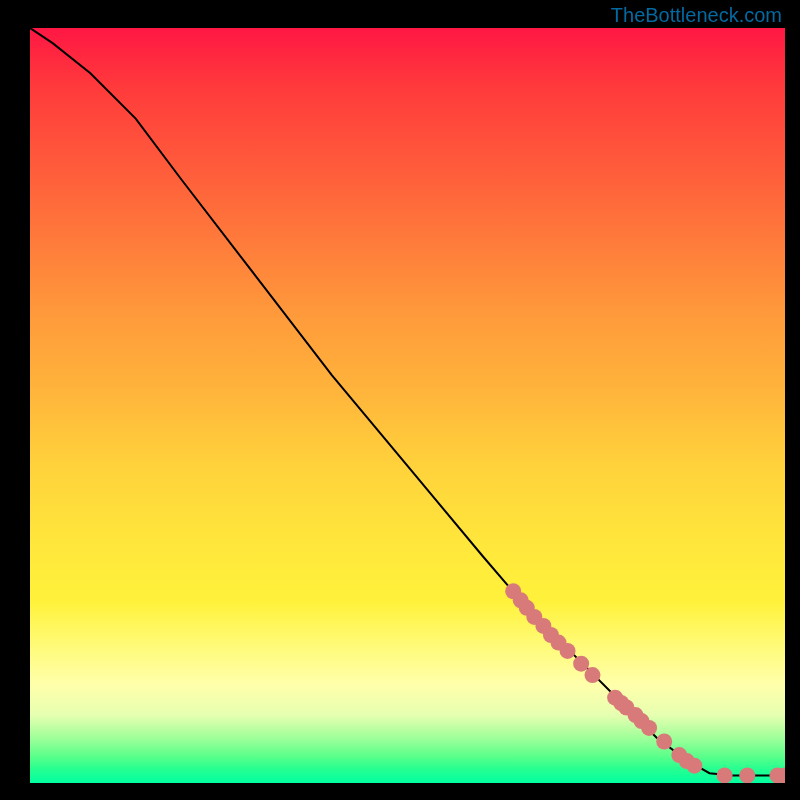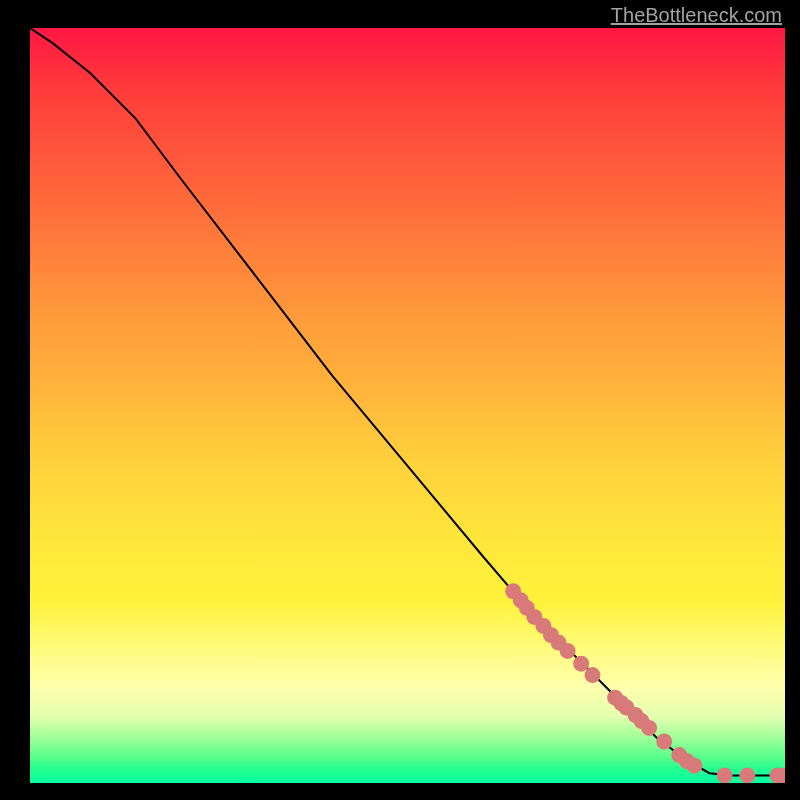--- a/index.html
+++ b/index.html
@@ -8,25 +8,24 @@
     height: 800px;
     background: #000;
     position: relative;
     font-family: Arial, sans-serif;
     overflow: hidden;
   }
   .watermark {
     position: absolute;
     top: 4px;
     right: 18px;
-    color: #a3a3a3;
+    color: #0369a1;
     font-size: 20px;
     font-weight: 500;
     z-index: 10;
-    text-decoration: underline;
   }
   .plot-area {
     position: absolute;
     left: 30px;
     top: 28px;
     width: 755px;
     height: 755px;
     background: linear-gradient(to bottom,
       #ff1744 0%,
       #ff3b3b 8%,

